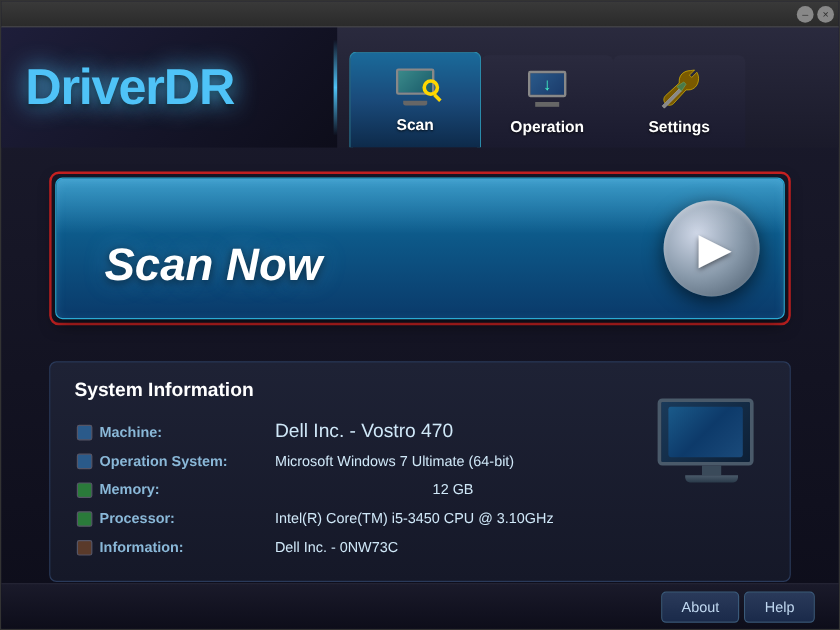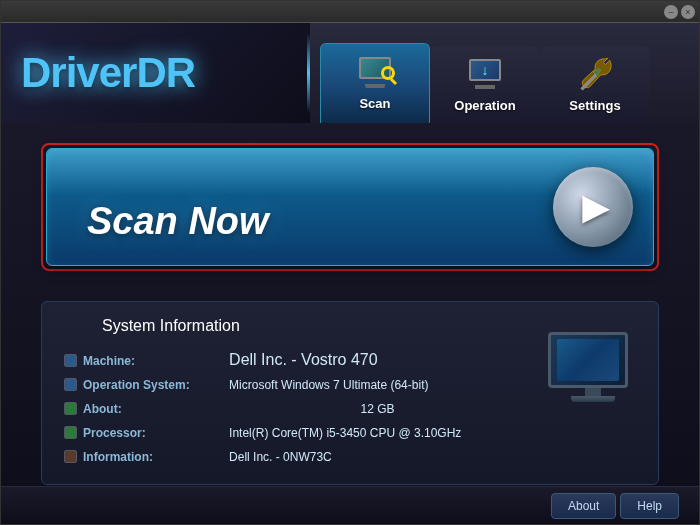--- a/index.html
+++ b/index.html
@@ -53,21 +53,21 @@
     .header {
       display: flex;
       align-items: stretch;
       height: 100px;
       background: linear-gradient(180deg, #2a2a3e 0%, #1a1a2a 100%);
       position: relative;
     }
 
     
     .logo-area {
-      width: 309px;
+      width: 280px;
       display: flex;
       align-items: center;
       padding: 10px 20px;
       background: linear-gradient(135deg, #1e1e3a 0%, #0d0d1a 100%);
       position: relative;
     }
 
     .logo-text {
       font-size: 42px;
       font-weight: bold;
@@ -308,24 +308,23 @@
       border: 1px solid #2a3a5a;
       border-radius: 6px;
       padding: 15px 20px;
       display: flex;
       align-items: flex-start;
       gap: 20px;
     }
 
     .system-info-title {
       font-size: 16px;
-      font-weight: normal;
+      font-weight: bold;
       color: #ffffff;
       margin-bottom: 12px;
-      margin-left: 40px;
     }
 
     .system-info-content {
       flex: 1;
     }
 
     
     .monitor-illustration {
       width: 90px;
       height: 80px;
@@ -497,21 +496,21 @@
       </td>
       <td style="padding:2px 0; vertical-align:middle;">
         <span style="font-size:12px;color:#d0e8f8;">Microsoft Windows 7 Ultimate  (64-bit)</span>
       </td>
     </tr>
               <tr>
       <td style="width:16px; padding:2px 4px 2px 0; vertical-align:middle;">
         <div style="width:13px;height:13px;background:#2a7a3a;border:1px solid #556;border-radius:2px;"></div>
       </td>
       <td style="padding:2px 6px 2px 0; white-space:nowrap; vertical-align:middle;">
-        <span style="font-size:12px;color:#8ab8d8;font-weight:bold;">About:</span>
+        <span style="font-size:12px;color:#8ab8d8;font-weight:bold;">Memory:</span>
       </td>
       <td style="padding:2px 0; vertical-align:middle;text-align:center;">
         <span style="font-size:12px;color:#d0e8f8;">12 GB</span>
       </td>
     </tr>
               <tr>
       <td style="width:16px; padding:2px 4px 2px 0; vertical-align:middle;">
         <div style="width:13px;height:13px;background:#2a7a3a;border:1px solid #556;border-radius:2px;"></div>
       </td>
       <td style="padding:2px 6px 2px 0; white-space:nowrap; vertical-align:middle;">

